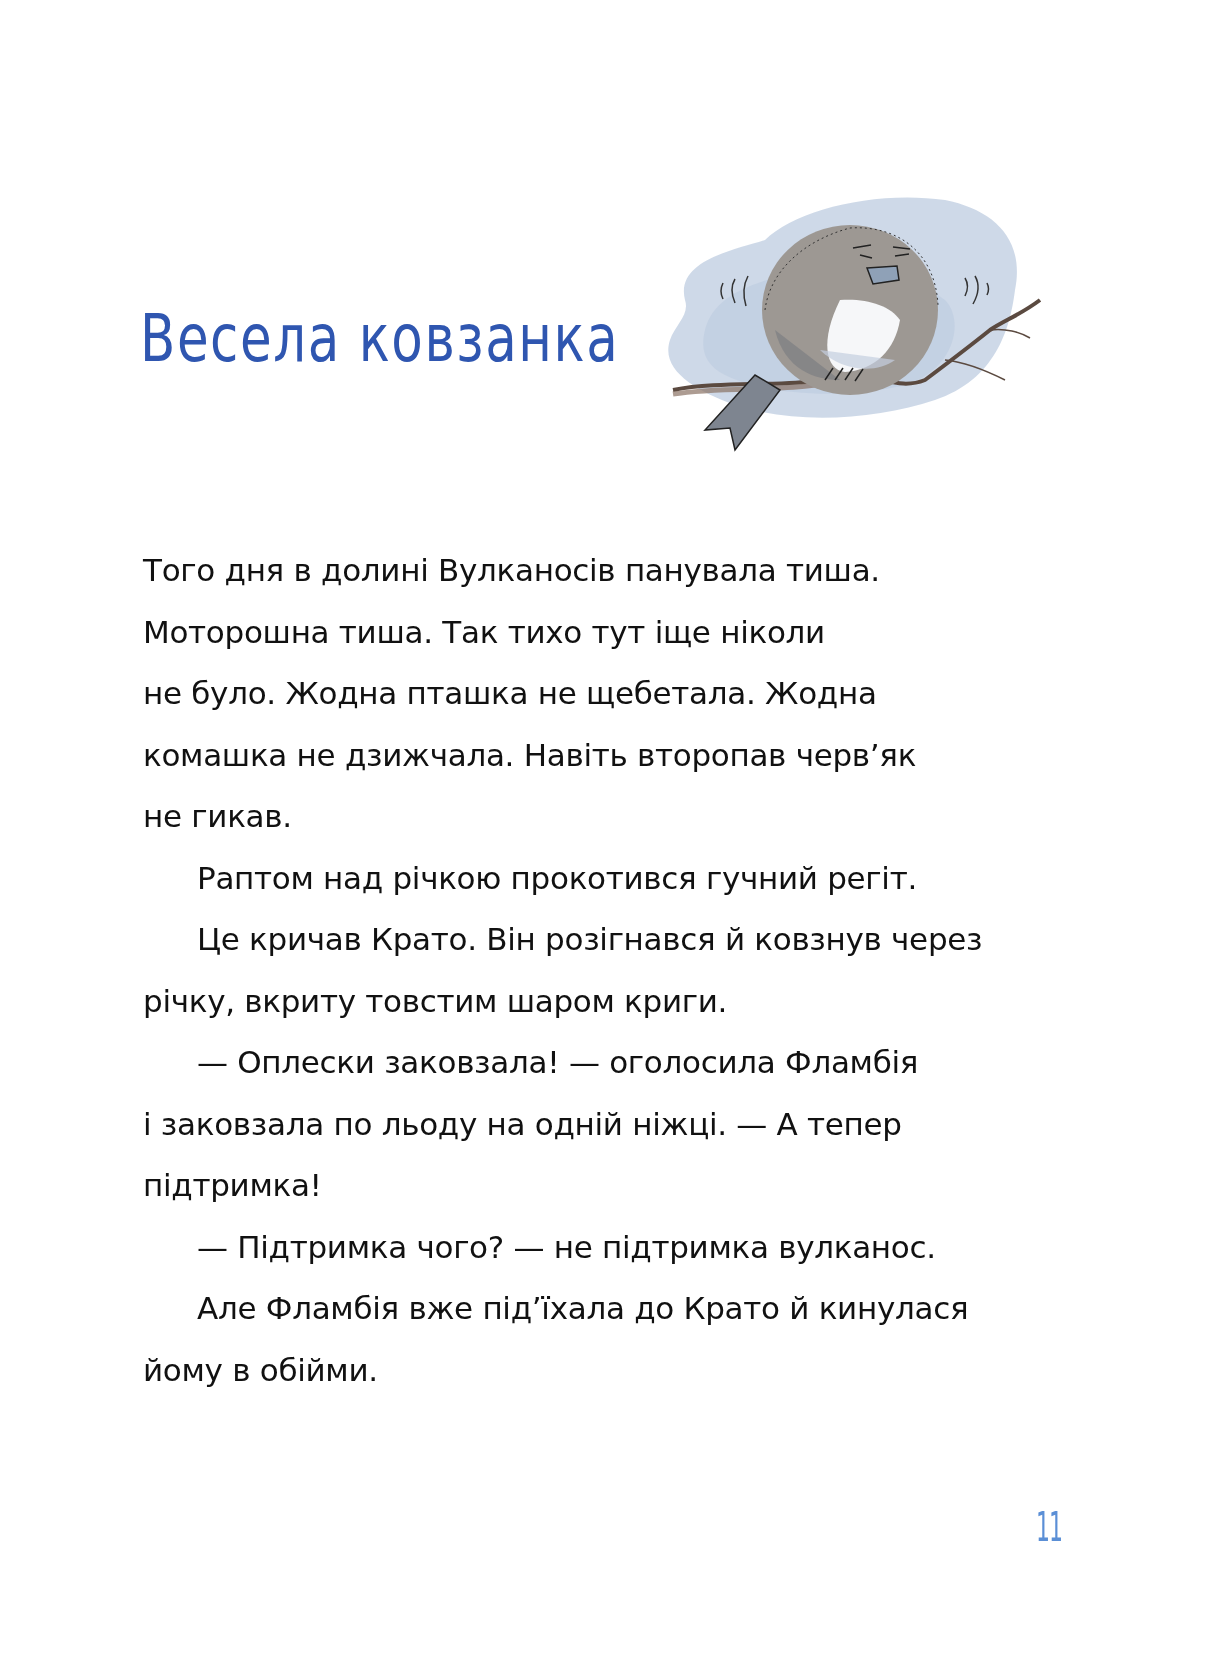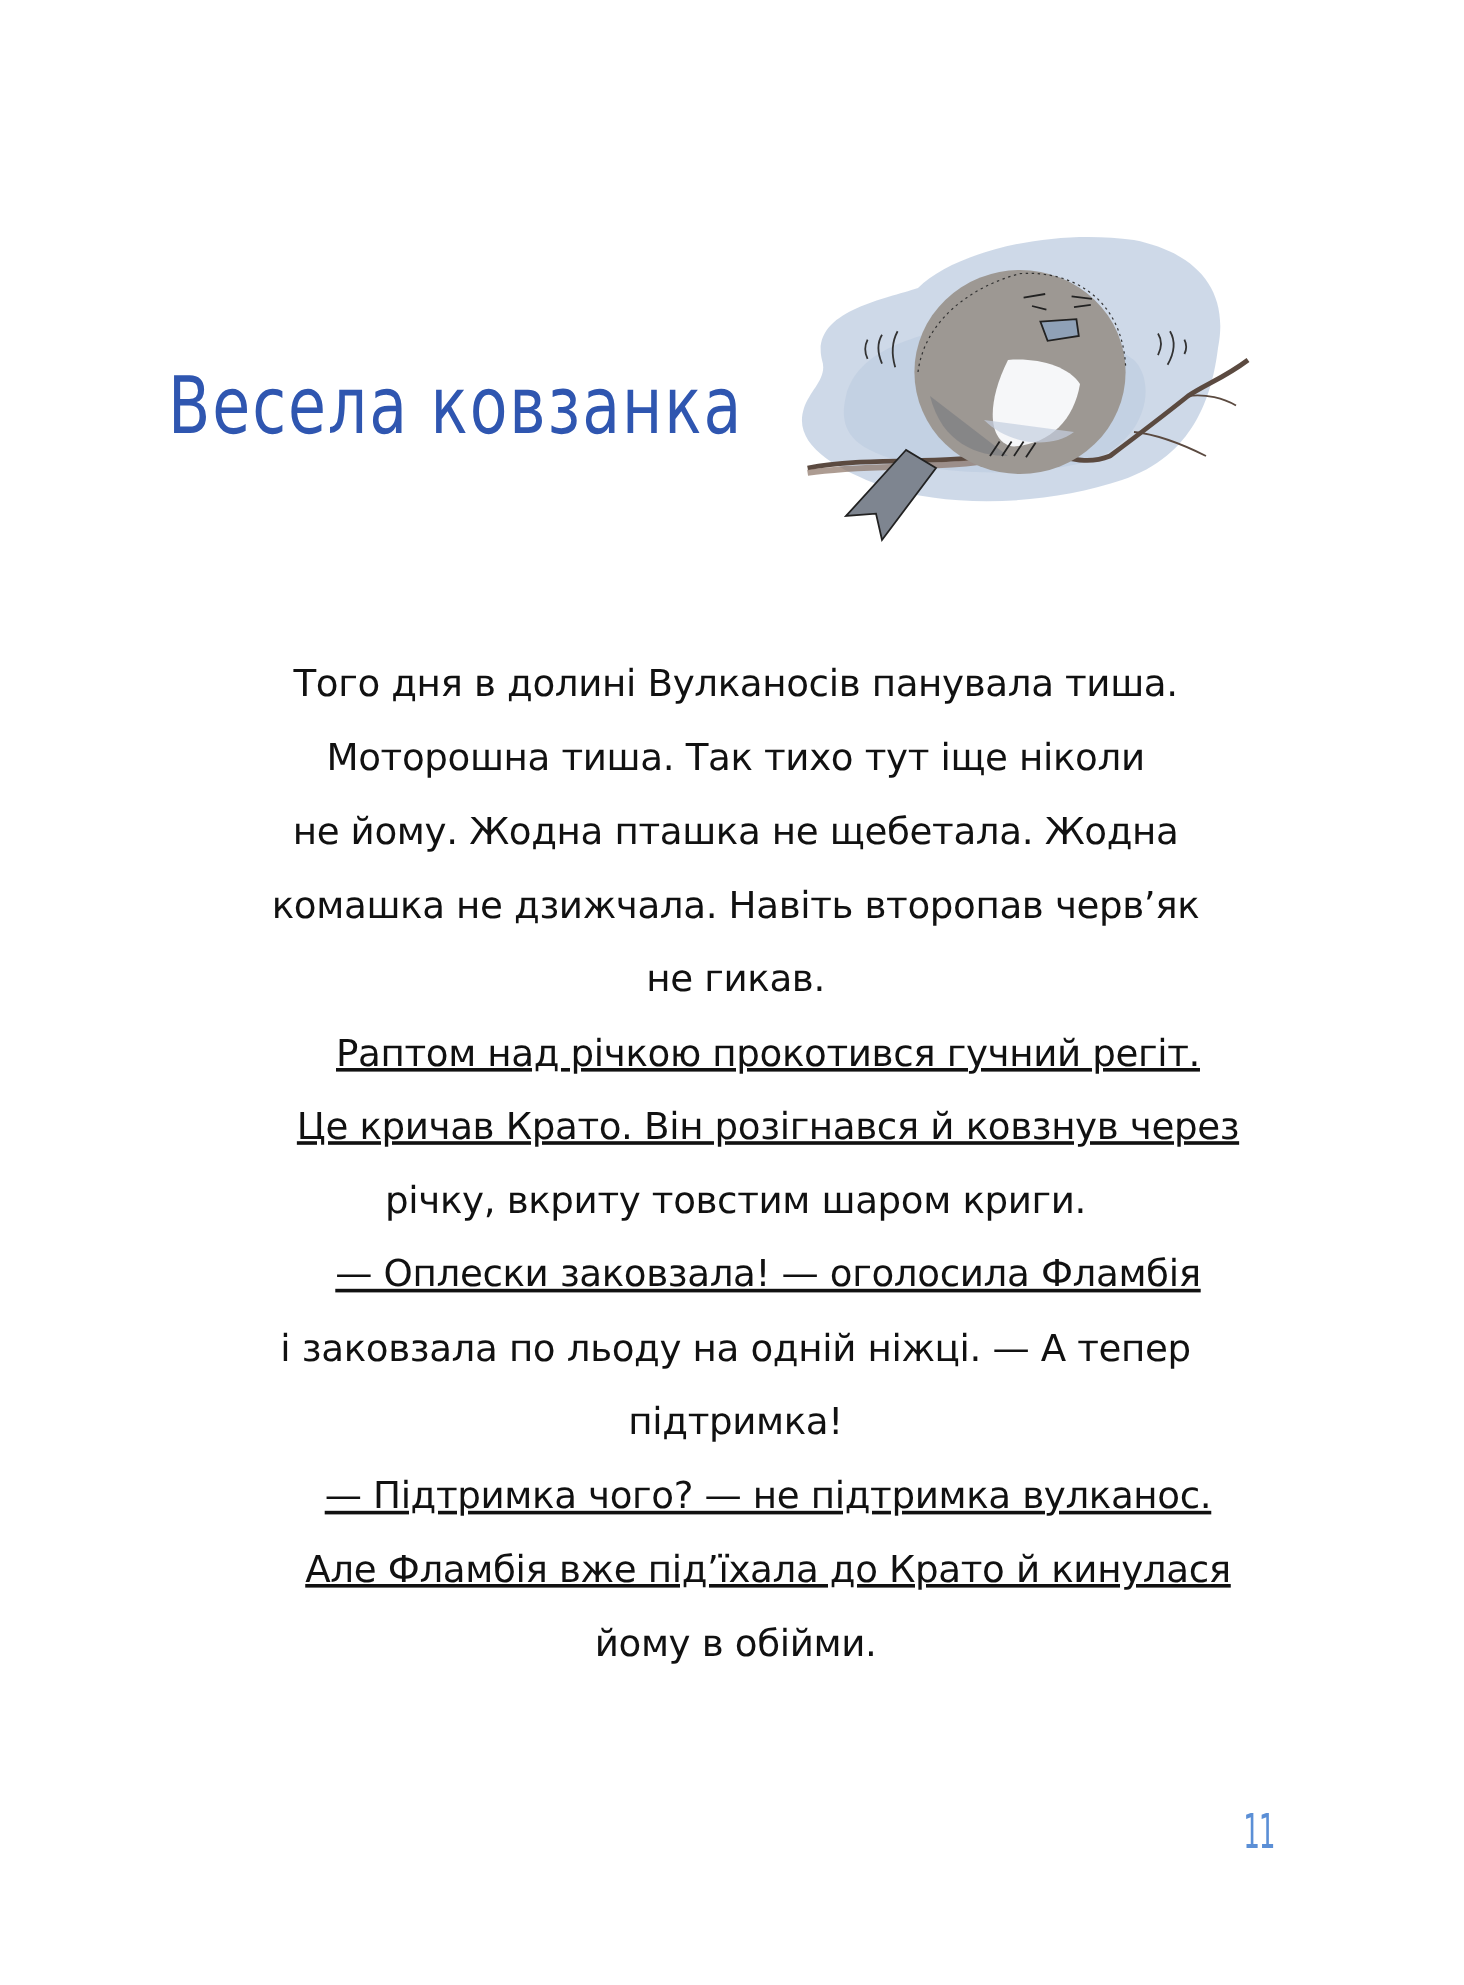--- a/index.html
+++ b/index.html
@@ -18,22 +18,22 @@
   .illustration {
     position: absolute; left: 645px; top: 168px; width: 420px; height: 280px;
   }
 
   .body-text {
     position: absolute; left: 143px; top: 528px; width: 940px;
     font-family: "DejaVu Sans", sans-serif;
     font-size: 31px; line-height: 61.5px; color: #111;
     letter-spacing: -0.3px;
   }
-  .body-text .line { white-space: nowrap; height: 61.5px; text-align: center; }
-  .body-text .indent { padding-left: 54px; text-decoration: underline; }
+  .body-text .line { white-space: nowrap; height: 61.5px; }
+  .body-text .indent { padding-left: 54px; }
 
   .page-number {
     position: absolute; left: 1036px; top: 1492px;
     font-family: "DejaVu Sans", sans-serif;
     font-size: 40px; color: #5b8fd6; letter-spacing: -2px;
     transform: scaleX(0.55); transform-origin: left top;
   }
 </style>
 </head>
 <body>
@@ -68,21 +68,21 @@
       <path d="M215 75 l12 3 M250 76 l14 -2 M208 68 l18 -3 M248 67 l17 2" stroke="#222" stroke-width="1.5"></path>
       <path d="M222 88 L252 86 L254 100 L228 104 Z" fill="#8fa1b7" stroke="#222" stroke-width="1.5"></path>
 
       <path d="M180 200 l8 -12 M190 200 l8 -12 M200 200 l8 -12 M210 201 l8 -12" stroke="#222" stroke-width="1.5"></path>
     </svg>
   </div>
 
   <div class="body-text">
     <div class="line">Того дня в долині Вулканосів панувала тиша.</div>
     <div class="line">Моторошна тиша. Так тихо тут іще ніколи</div>
-    <div class="line">не йому. Жодна пташка не щебетала. Жодна</div>
+    <div class="line">не було. Жодна пташка не щебетала. Жодна</div>
     <div class="line">комашка не дзижчала. Навіть второпав черв’як</div>
     <div class="line">не гикав.</div>
     <div class="line indent">Раптом над річкою прокотився гучний регіт.</div>
     <div class="line indent">Це кричав Крато. Він розігнався й ковзнув через</div>
     <div class="line">річку, вкриту товстим шаром криги.</div>
     <div class="line indent">— Оплески заковзала! — оголосила Фламбія</div>
     <div class="line">і заковзала по льоду на одній ніжці. — А тепер</div>
     <div class="line">підтримка!</div>
     <div class="line indent">— Підтримка чого? — не підтримка вулканос.</div>
     <div class="line indent">Але Фламбія вже під’їхала до Крато й кинулася</div>

